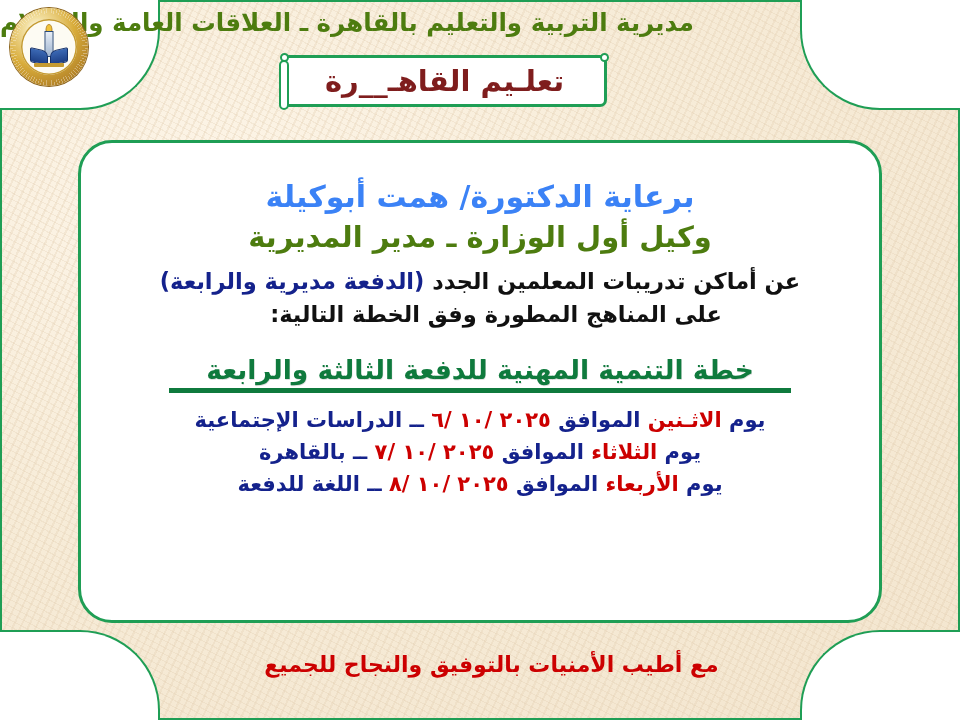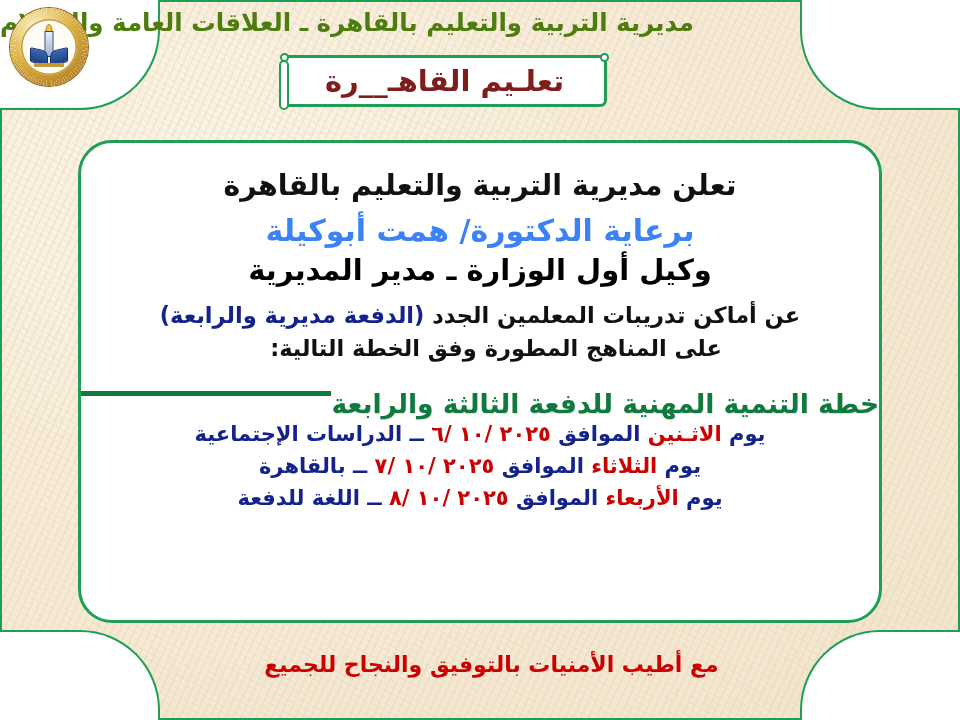--- a/index.html
+++ b/index.html
@@ -227,21 +227,21 @@
     font-size: 30px;
     font-weight: bold;
     color: #3b82f6;
     line-height: 1.22;
     margin-top: 10px;
     white-space: nowrap;
   }
   .line-role {
     font-size: 29px;
     font-weight: bold;
-    color: #000000;
+    color: #4d7c0f;
     line-height: 1.22;
     margin-top: 4px;
     white-space: nowrap;
   }
   .line-about {
     font-size: 22.5px;
     font-weight: bold;
     color: #111111;
     line-height: 1.25;
     margin-top: 12px;
@@ -257,39 +257,41 @@
     line-height: 1.25;
     margin-top: 5px;
     white-space: nowrap;
     padding-left: 32px;
   }
 
   
   .plan-heading-wrap {
     margin-top: 26px;
     display: flex;
-    flex-direction: row;
+    flex-direction: column;
+    align-items: center;
   }
   .plan-heading {
     font-size: 26.5px;
     font-weight: bold;
     color: #0f7a3d;
     letter-spacing: 0.5px;
     white-space: nowrap;
     text-shadow: 0.5px 0.5px 0 rgba(0,0,0,0.12);
   }
   .plan-underline {
     width: 622px;
     height: 5px;
     background: #0f7a3d;
     margin-top: 3px;
   }
 
   
   .schedule {
+    margin-top: 12px;
     padding-right: 0;
   }
   .sched-row {
     font-size: 21px;
     font-weight: bold;
     color: #14228c;
     line-height: 1.52;
     white-space: nowrap;
     text-align: center;
   }
@@ -347,21 +349,20 @@
   </div>
 
   <div class="title-plate">
     <div class="title-plate-spine"></div>
     <div class="title-text">تعلـيم القاهـ__رة</div>
   </div>
 
   <div class="panel">
     <div class="body-content">
 
-      <div class="line-announce">تعلن مديرية التربية والتعليم بالقاهرة</div>
 
       <div class="line-patron">برعاية الدكتورة/ همت أبوكيلة</div>
 
       <div class="line-role">وكيل أول الوزارة ـ مدير المديرية</div>
 
       <div class="line-about">
         <span>عن أماكن تدريبات المعلمين الجدد </span><span class="batch">(الدفعة مديرية والرابعة)</span>
       </div>
 
       <div class="line-curriculum">على المناهج المطورة وفق الخطة التالية:</div>

